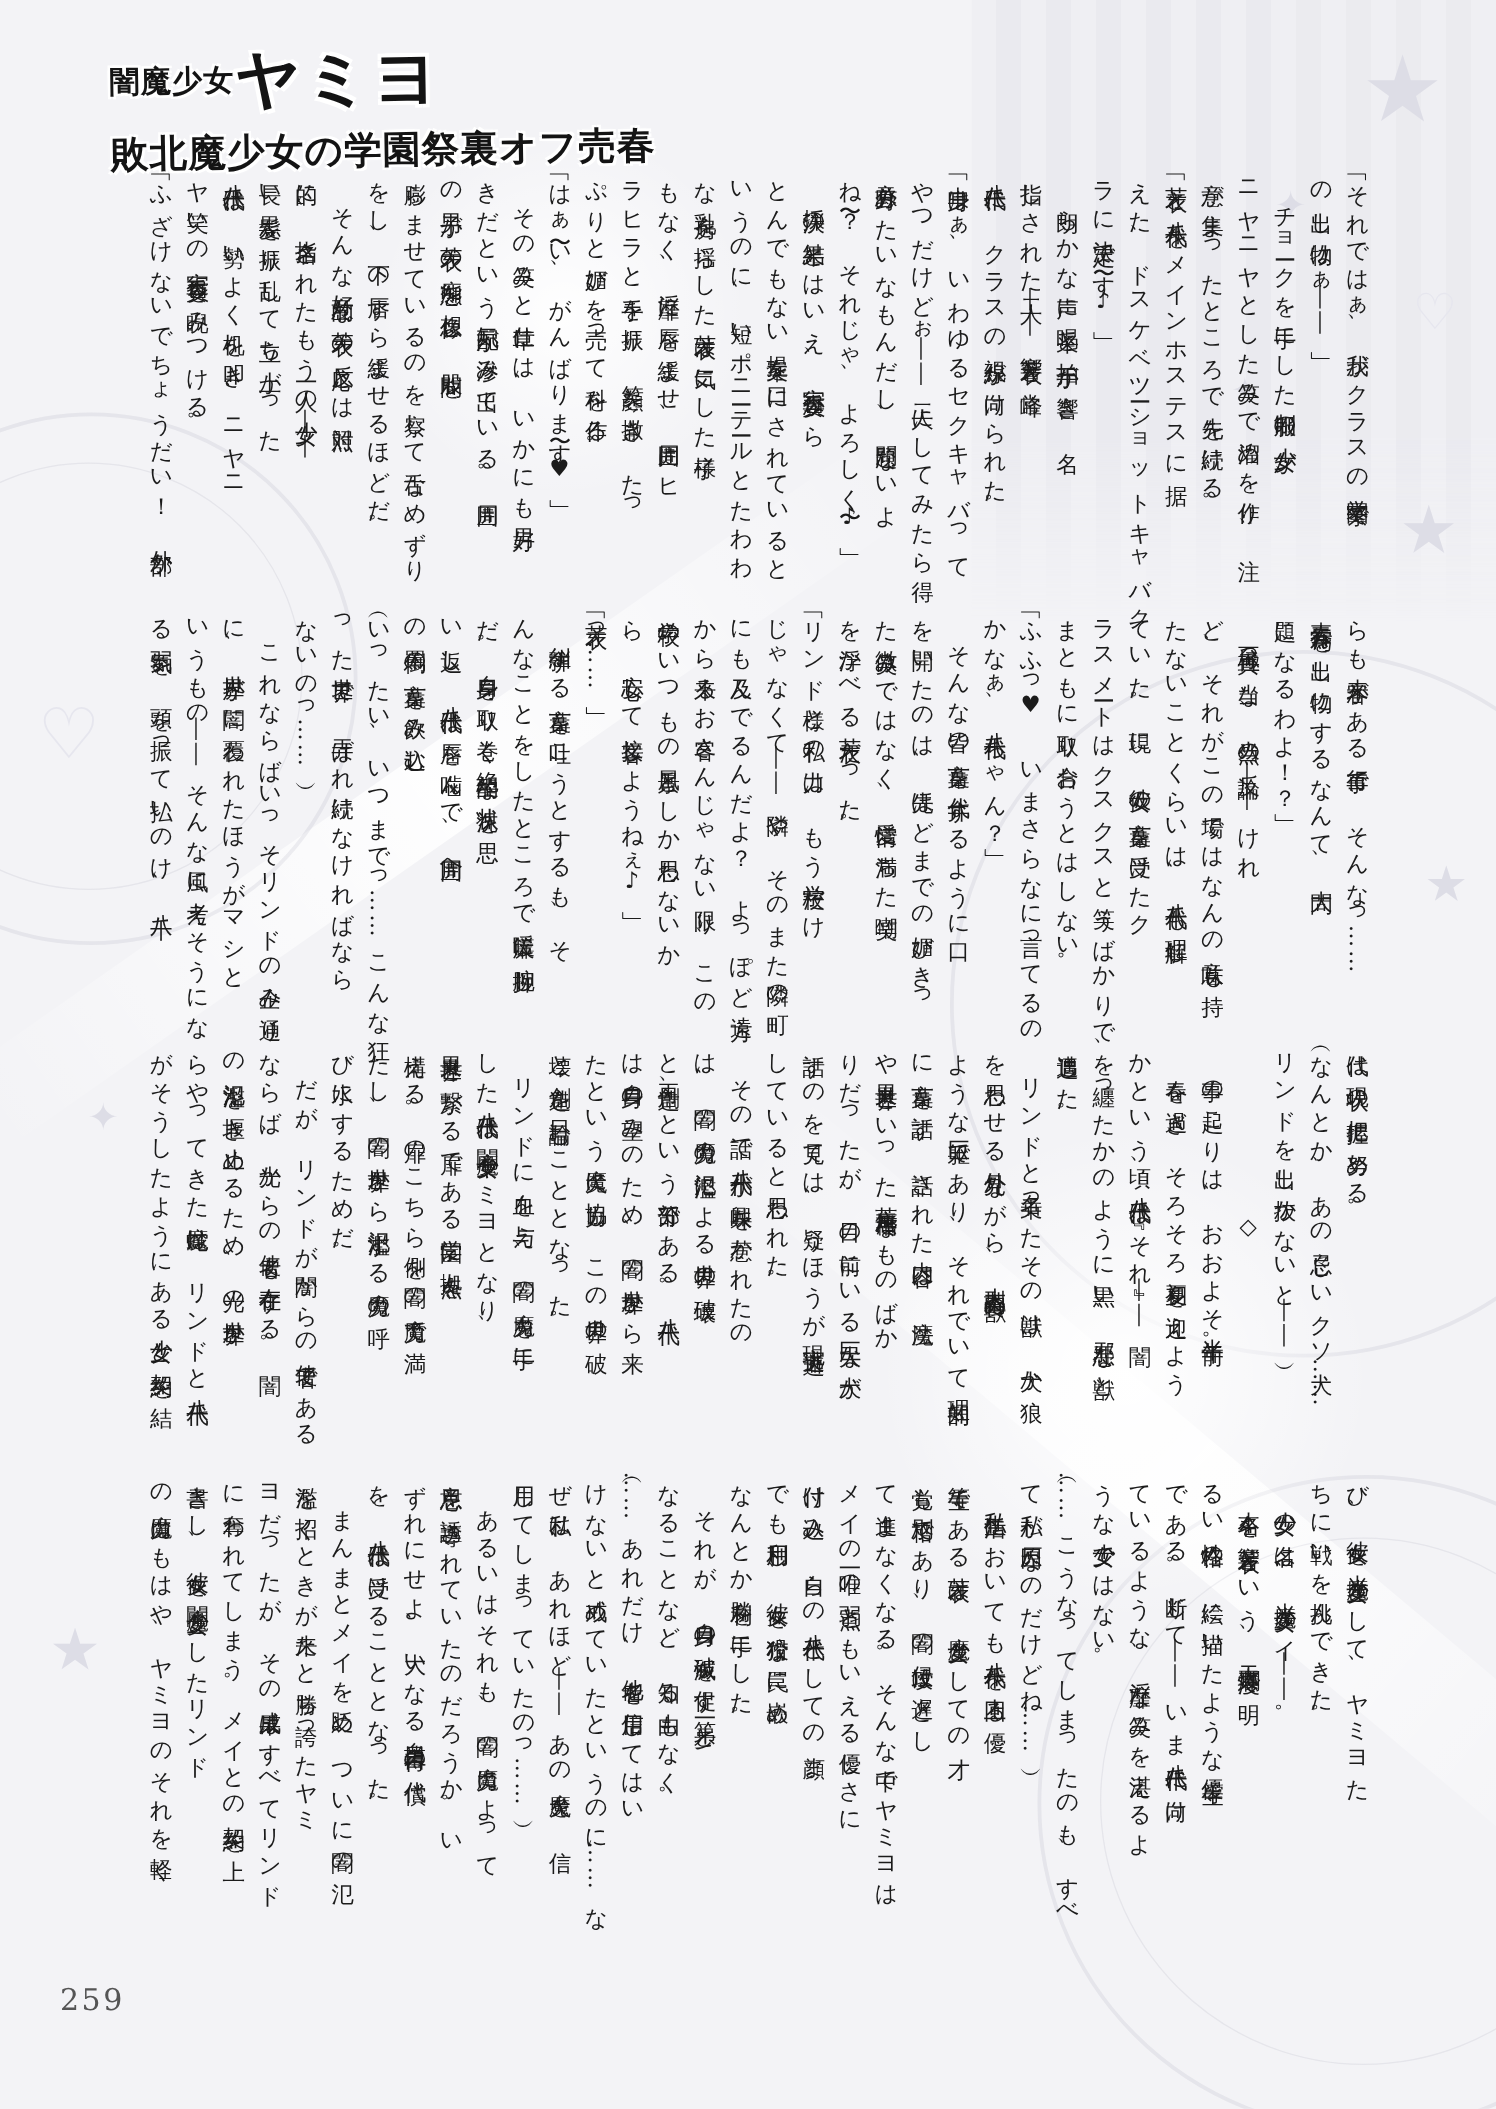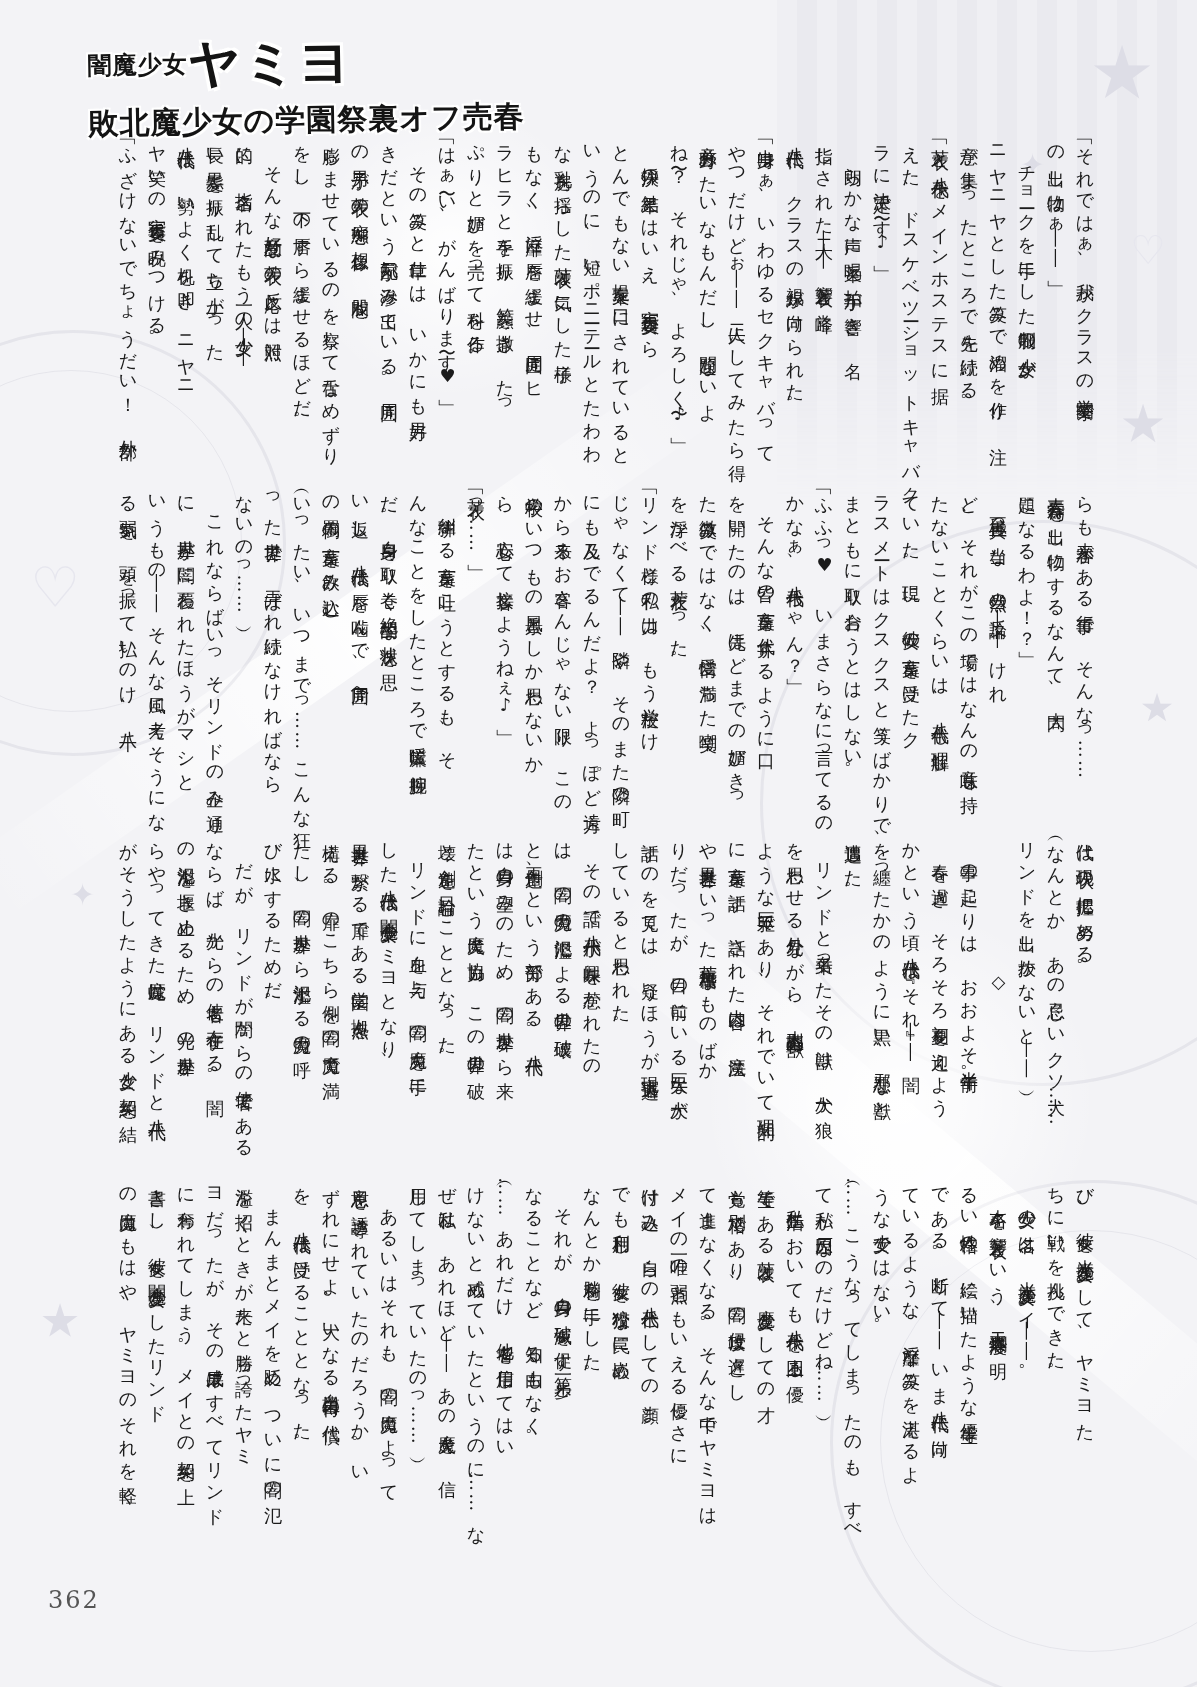--- a/index.html
+++ b/index.html
@@ -240,15 +240,15 @@
       <div class="tcol">ずれにせよ、大いなる自業自得の代償</div>
       <div class="tcol">を、八千代は受けることとなった。</div>
       <div class="tcol">　まんまとメイを貶め、ついに闇の氾</div>
       <div class="tcol">濫を招くときが来たと勝ち誇ったヤミ</div>
       <div class="tcol">ヨだったが、その成果はすべてリンド</div>
       <div class="tcol">に奪われてしまう。メイとの契約を上</div>
       <div class="tcol">書きし、彼女を闇魔少女としたリンド</div>
       <div class="tcol">の魔力はもはや、ヤミヨのそれを軽く</div>
     </div>
 
-  <div class="page-number">362</div>
+  <div class="page-number">259</div>
 
 </div>
 
 </body></html>

